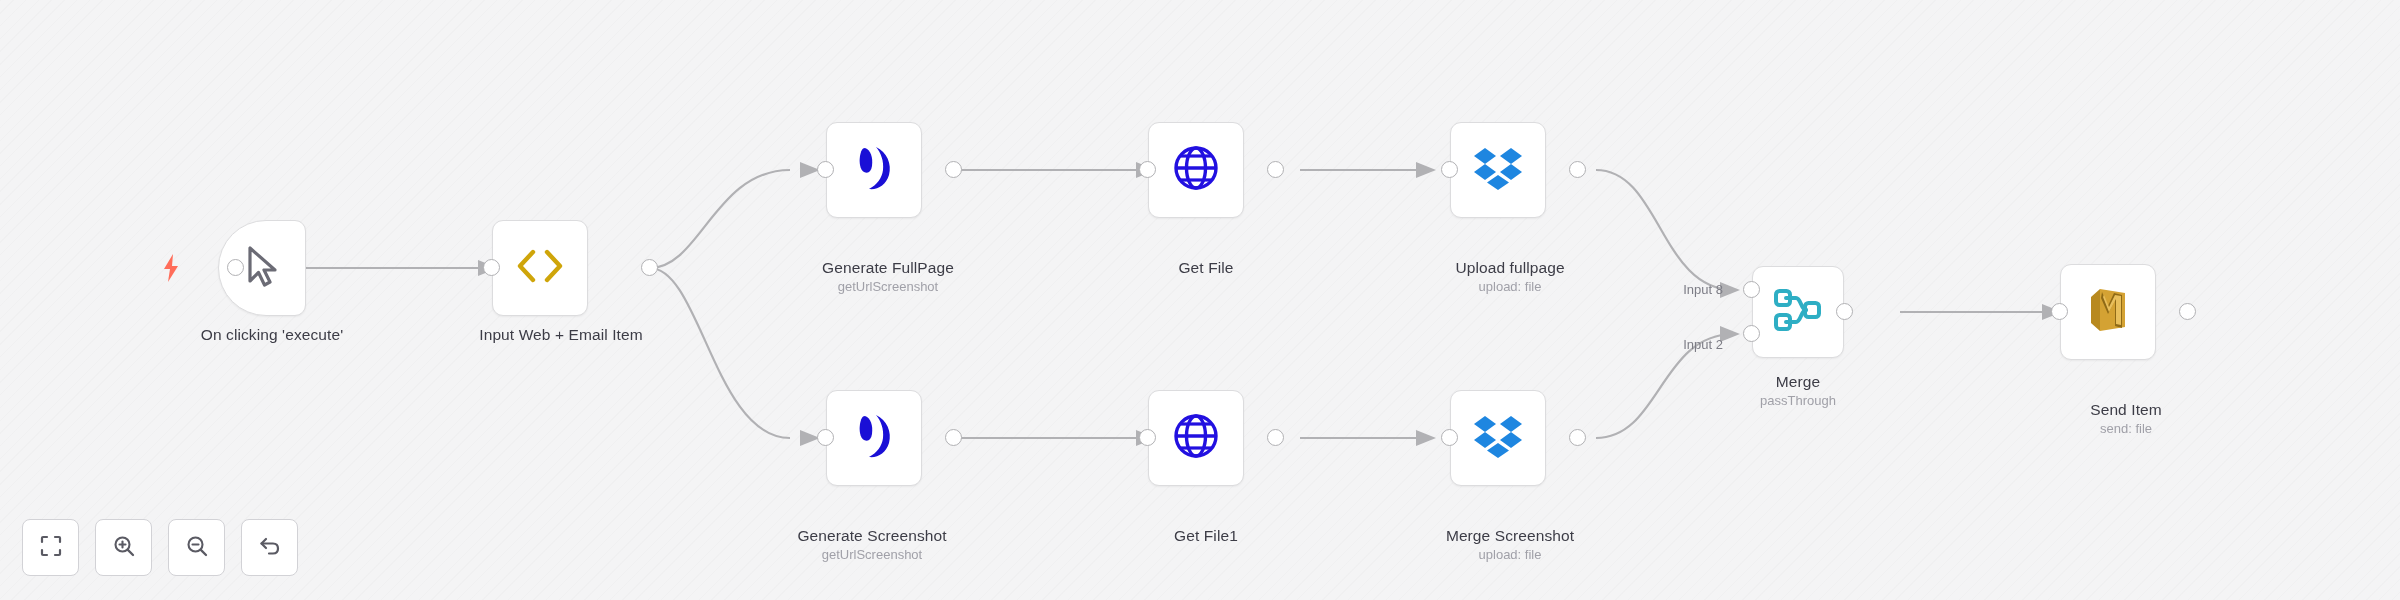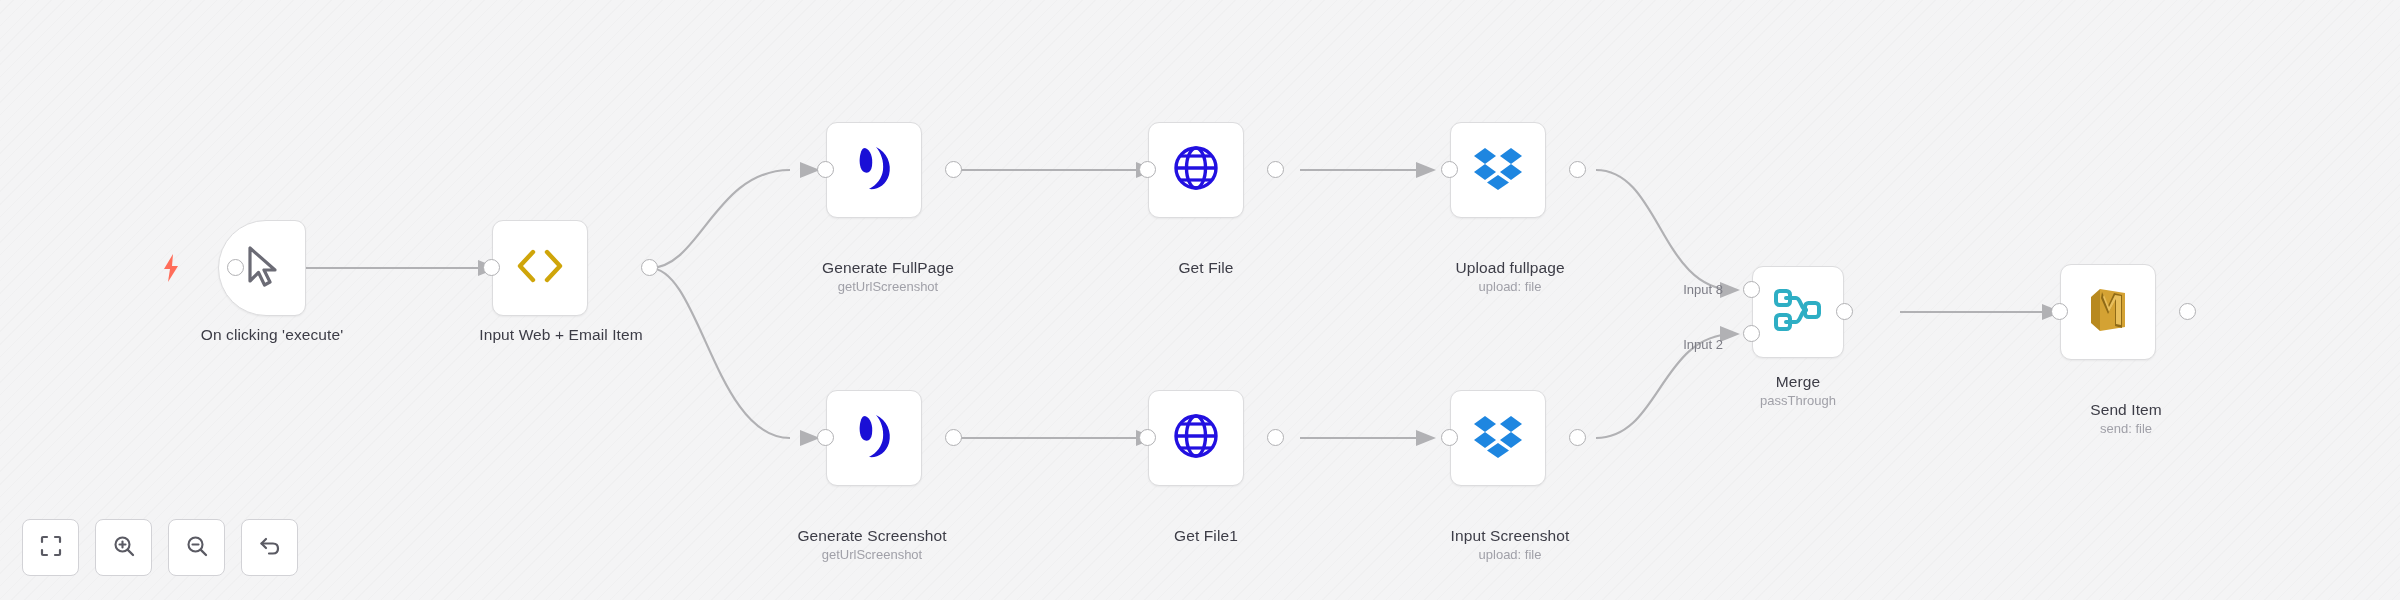--- a/index.html
+++ b/index.html
@@ -285,21 +285,21 @@
         <polygon points="39,4 28,12 39,20 50,12" fill="#1e86e0"></polygon>
         <polygon points="13,36 2,28 13,20 24,28" fill="#1e86e0"></polygon>
         <polygon points="39,36 28,28 39,20 50,28" fill="#1e86e0"></polygon>
         <polygon points="26,31 15,38.5 26,46 37,38.5" fill="#1e86e0"></polygon>
       </svg>
     </span>
   </div>
   <div class="port" style="left:1441px; top:429px;"></div>
   <div class="port" style="left:1569px; top:429px;"></div>
   <div class="caption" style="left:1510px; top:526px;">
-    <div class="title">Input Screenshot</div>
+    <div class="title">Merge Screenshot</div>
     <div class="subtitle">upload: file</div>
   </div>
 
   <div class="node merge" style="left:1752px; top:266px;">
     <span>
       <svg width="52" height="52" viewBox="0 0 52 52">
         <path d="M14 14 L24 14 C29 14 29 26 34 26" fill="none" stroke="#2eaec4" stroke-width="4" stroke-linecap="round"></path>
         <path d="M14 38 L24 38 C29 38 29 26 34 26" fill="none" stroke="#2eaec4" stroke-width="4" stroke-linecap="round"></path>
         <rect x="4" y="7" width="14" height="14" rx="3.5" fill="none" stroke="#2eaec4" stroke-width="4"></rect>
         <rect x="4" y="31" width="14" height="14" rx="3.5" fill="none" stroke="#2eaec4" stroke-width="4"></rect>

